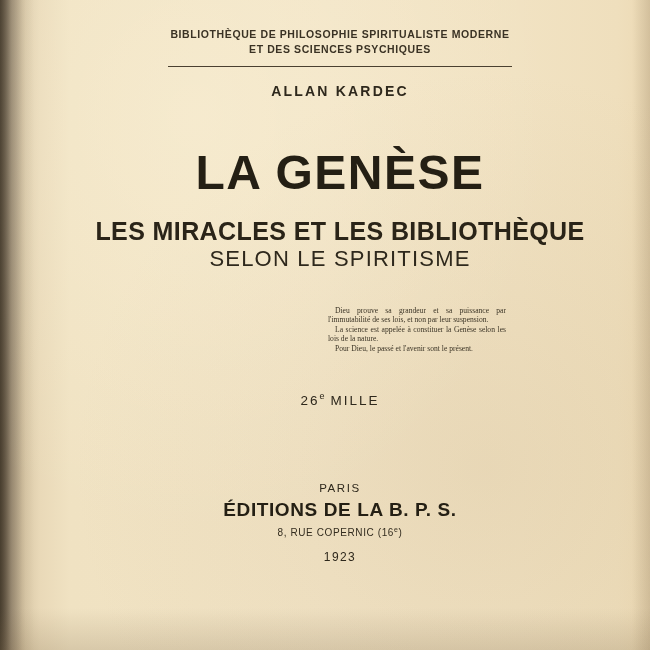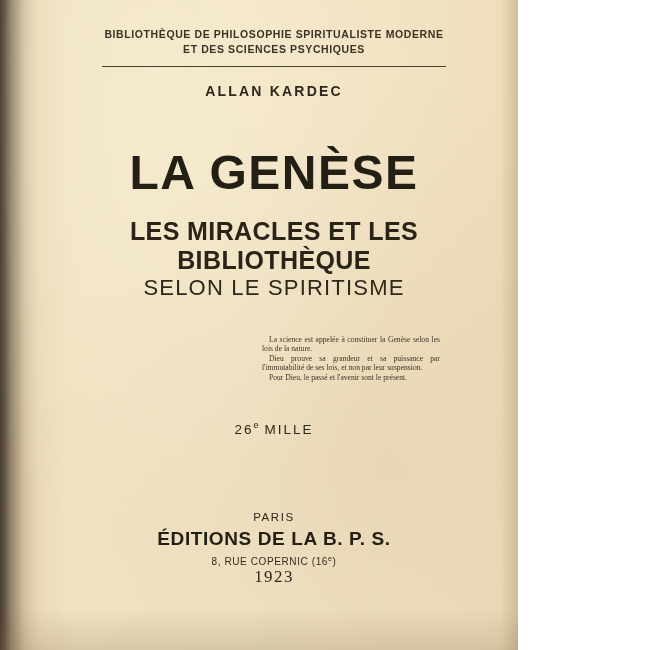--- a/index.html
+++ b/index.html
@@ -10,21 +10,21 @@
   body {
     width: 650px;
     height: 650px;
     overflow: hidden;
     font-family: "Liberation Sans", sans-serif;
   }
 
   
   #book-page {
     position: relative;
-    width: 518px;
+    width: 650px;
     height: 650px;
     background: #f0e0c0;
     background-image:
       linear-gradient(90deg,
         #6b6050 0px, #8a7c68 4px, #b4a58c 10px, #d8c7a6 22px,
         #e9d9b8 40px, #f0e2c2 70px, #f2e4c6 50%,
         #f1e2c2 80%, #efdfbd 95%, #ecd9b4 100%);
     overflow: hidden;
   }
 
@@ -172,24 +172,24 @@
     margin-top: 5px;
     font-size: 10px;
     letter-spacing: 0.6px;
     color: #332c1f;
   }
   .address sup {
     font-size: 7px;
     vertical-align: super;
   }
   .year {
-    font-size: 17px;
+    margin-top: 12px;
+    font-size: 12px;
     letter-spacing: 1.4px;
     color: #2e281c;
-    font-family: Liberation Serif, serif;
   }
 </style>
 </head>
 <body>
 
 <div id="book-page">
 
   <div id="paper-grain"></div>
   <div id="gutter-shadow"></div>
   <div id="edge-shadow-right"></div>
@@ -207,22 +207,22 @@
     <div class="author">ALLAN KARDEC</div>
 
     <div class="title-main">LA GENÈSE</div>
 
     <div class="subtitle-1">LES MIRACLES ET LES BIBLIOTHÈQUE</div>
 
     <div class="subtitle-2">SELON LE SPIRITISME</div>
 
     <div class="epigraph-wrap">
       <div class="epigraph">
+        <p>Dieu prouve sa grandeur et sa puissance par l'immutabilité de ses lois, et non par leur suspension.</p>
         <p>La science est appelée à constituer la Genèse selon les lois de la nature.</p>
-        <p>Dieu prouve sa grandeur et sa puissance par l'immutabilité de ses lois, et non par leur suspension.</p>
         <p>Pour Dieu, le passé et l'avenir sont le présent.</p>
       </div>
     </div>
 
     <div class="edition">
       <span>26</span><sup>e</sup>
       <span>MILLE</span>
     </div>
 
     <div class="imprint">

